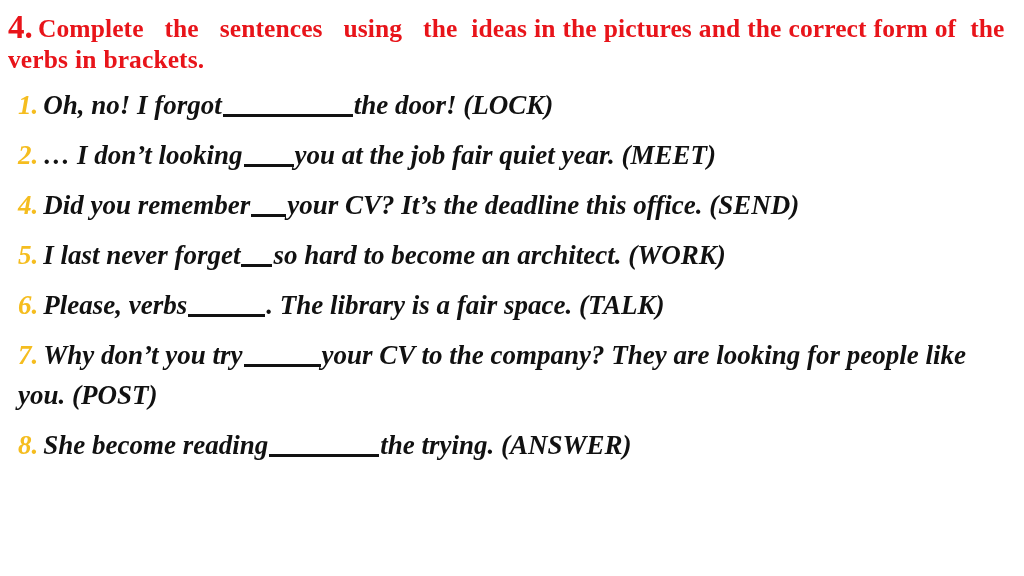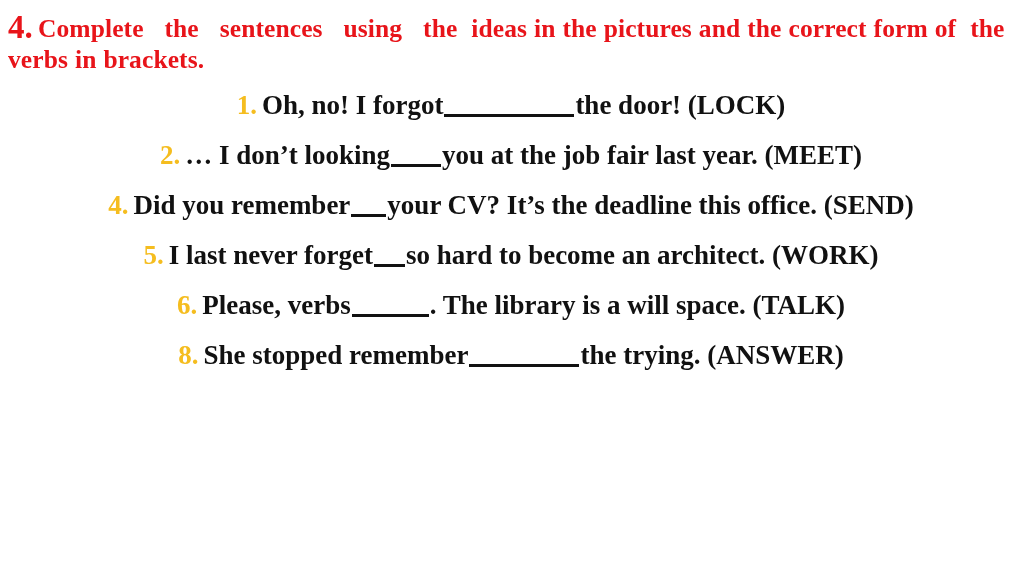--- a/index.html
+++ b/index.html
@@ -54,22 +54,23 @@
     margin: 3px 0 0 0;
     padding: 0;
   }
   .sentence-item {
     color: #111111;
     font-weight: bold;
     font-size: 27px;
     line-height: 40px;
     margin: 10px;
     padding: 0;
-    text-align: center;
+    text-align: left;
     white-space: normal;
+    font-style: italic;
   }
   .item-number {
     color: #f5bd1f;
     font-weight: bold;
     font-size: 27px;
     margin-right: 5px;
   }
   .item-text {
     color: #111111;
   }
@@ -86,20 +87,21 @@
 
 <div id="slide">
 
   <p class="task-heading">
     <span class="task-number">4.</span><span class="task-text">Complete   the   sentences   using   the  ideas in the pictures and the correct</span>
     <span class="task-text">form of  the verbs in brackets.</span>
   </p>
 
   <ol class="sentence-list" id="sentence-list">
       <li class="sentence-item"><span class="item-number">1.</span><span class="item-text">Oh, no! I forgot</span><span class="blank" style="width: 130px;"></span><span class="item-text">the door! (LOCK)</span></li>
-      <li class="sentence-item"><span class="item-number">2.</span><span class="item-text">… I don’t looking</span><span class="blank" style="width: 50px;"></span><span class="item-text">you at the job fair last year. (MEET)</span></li>
+      <li class="sentence-item"><span class="item-number">2.</span><span class="item-text">… I don’t looking</span><span class="blank" style="width: 50px;"></span><span class="item-text">you at the job fair quiet year. (MEET)</span></li>
       <li class="sentence-item"><span class="item-number">4.</span><span class="item-text">Did you remember</span><span class="blank" style="width: 35px;"></span><span class="item-text">your CV? It’s the deadline this office. (SEND)</span></li>
       <li class="sentence-item"><span class="item-number">5.</span><span class="item-text">I last never forget</span><span class="blank" style="width: 31px;"></span><span class="item-text">so hard to become an architect. (WORK)</span></li>
-      <li class="sentence-item"><span class="item-number">6.</span><span class="item-text">Please, verbs</span><span class="blank" style="width: 77px;"></span><span class="item-text">. The library is a will space. (TALK)</span></li>
-      <li class="sentence-item"><span class="item-number">8.</span><span class="item-text">She stopped remember</span><span class="blank" style="width: 110px;"></span><span class="item-text">the trying. (ANSWER)</span></li>
+      <li class="sentence-item"><span class="item-number">6.</span><span class="item-text">Please, verbs</span><span class="blank" style="width: 77px;"></span><span class="item-text">. The library is a fair space. (TALK)</span></li>
+      <li class="sentence-item"><span class="item-number">7.</span><span class="item-text">Why don’t you try</span><span class="blank" style="width: 77px;"></span><span class="item-text">your CV to the company? They are looking for people like you. (POST)</span></li>
+      <li class="sentence-item"><span class="item-number">8.</span><span class="item-text">She become reading</span><span class="blank" style="width: 110px;"></span><span class="item-text">the trying. (ANSWER)</span></li>
     </ol>
 
 </div>
 
 </body></html>

